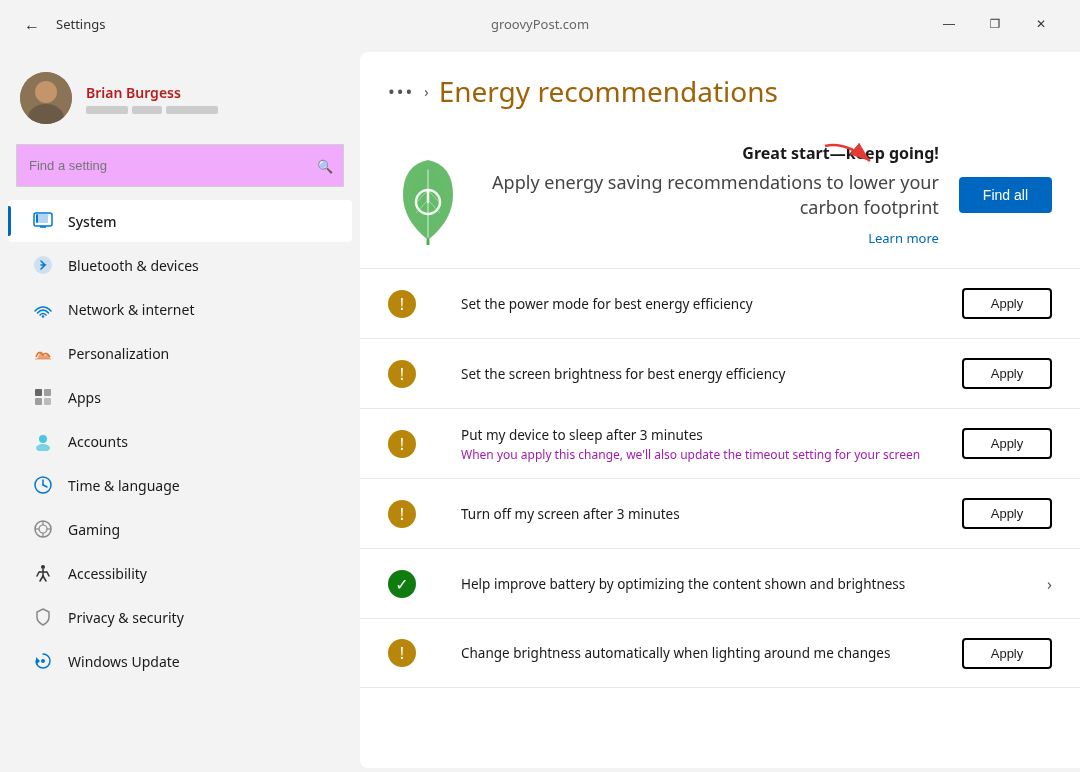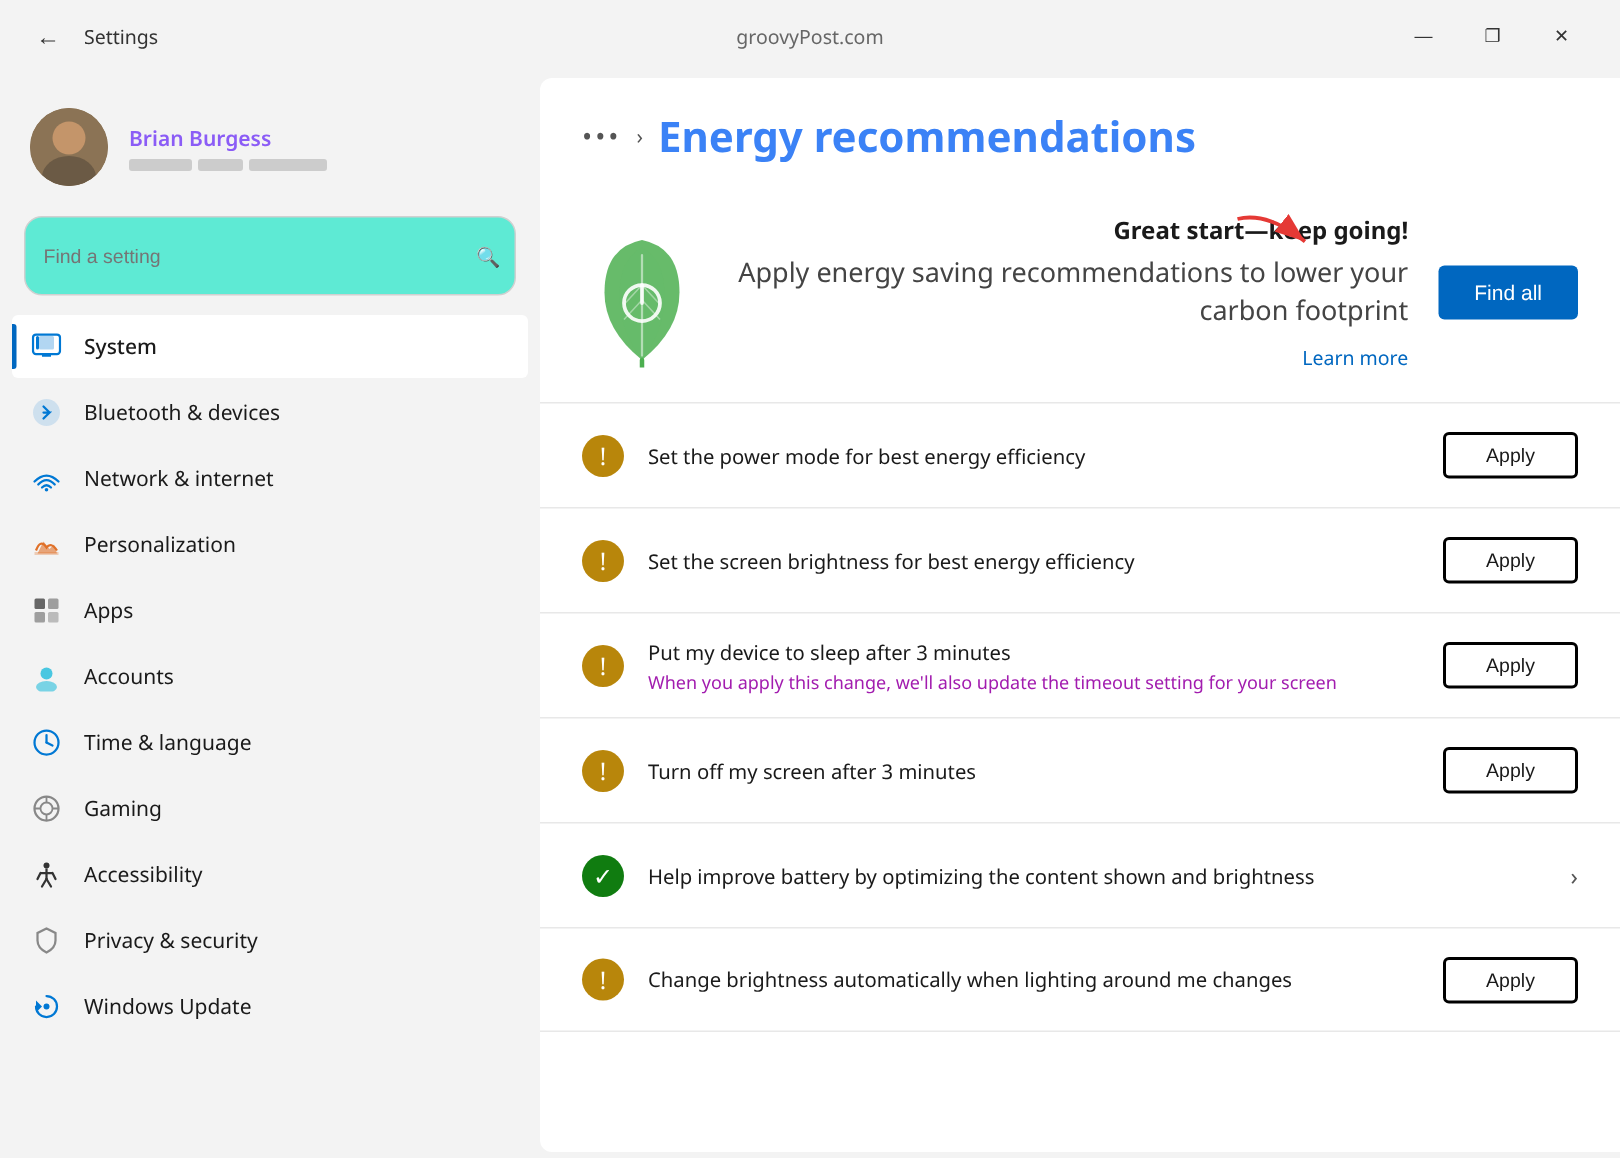--- a/index.html
+++ b/index.html
@@ -103,61 +103,61 @@
       justify-content: center;
     }
     .user-info {
       display: flex;
       flex-direction: column;
       gap: 4px;
     }
     .user-name {
       font-size: 14px;
       font-weight: 600;
-      color: #8b5cf6;
+      color: #b91c1c;
     }
     .user-bars {
       display: flex;
       gap: 4px;
     }
     .user-bar {
       height: 8px;
       border-radius: 2px;
       background: #ccc;
     }
 
     .search-box {
       margin: 4px 16px 12px 16px;
       position: relative;
     }
     .search-input {
       width: 100%;
-      height: 53px;
-      border-radius: 12px;
+      height: 43px;
+      border-radius: 0;
       border: 1px solid #d0d0d0;
-      background: #5eead4;
+      background: #f0abfc;
       padding: 0 12px 0 12px;
       font-size: 13px;
       color: #555;
       outline: none;
     }
     .search-icon-wrap {
       position: absolute;
       right: 10px;
       top: 50%;
       transform: translateY(-50%);
       color: #666;
       font-size: 13px;
     }
 
     .nav-item {
       display: flex;
       align-items: center;
       gap: 14px;
-      padding: 10px 12px;
+      padding: 10px 24px;
       cursor: pointer;
       border-radius: 4px;
       margin: 1px 8px;
       font-size: 14px;
       color: #1a1a1a;
       position: relative;
     }
     .nav-item.active {
       background: white;
       font-weight: 500;
@@ -204,22 +204,22 @@
       color: #555;
       letter-spacing: 2px;
     }
     .breadcrumb-chevron {
       font-size: 14px;
       color: #555;
       margin: 0 2px;
     }
     .page-title {
       font-size: 28px;
-      font-weight: 700;
-      color: #3b82f6;
+      font-weight: 400;
+      color: #a16207;
     }
 
     
     .hero-section {
       display: flex;
       align-items: center;
       padding: 20px 28px;
       gap: 20px;
       position: relative;
     }
@@ -288,20 +288,21 @@
       align-items: center;
       justify-content: center;
       flex-shrink: 0;
       font-size: 16px;
     }
     .rec-icon.warning { background: #b8860b; color: white; }
     .rec-icon.success { background: #107c10; color: white; }
 
     .rec-text {
       flex: 1;
+      margin-left: 29px;
     }
     .rec-title {
       font-size: 13.5px;
       color: #1a1a1a;
       font-weight: 400;
     }
     .rec-subtitle {
       font-size: 12px;
       color: #a21caf;
       margin-top: 3px;

